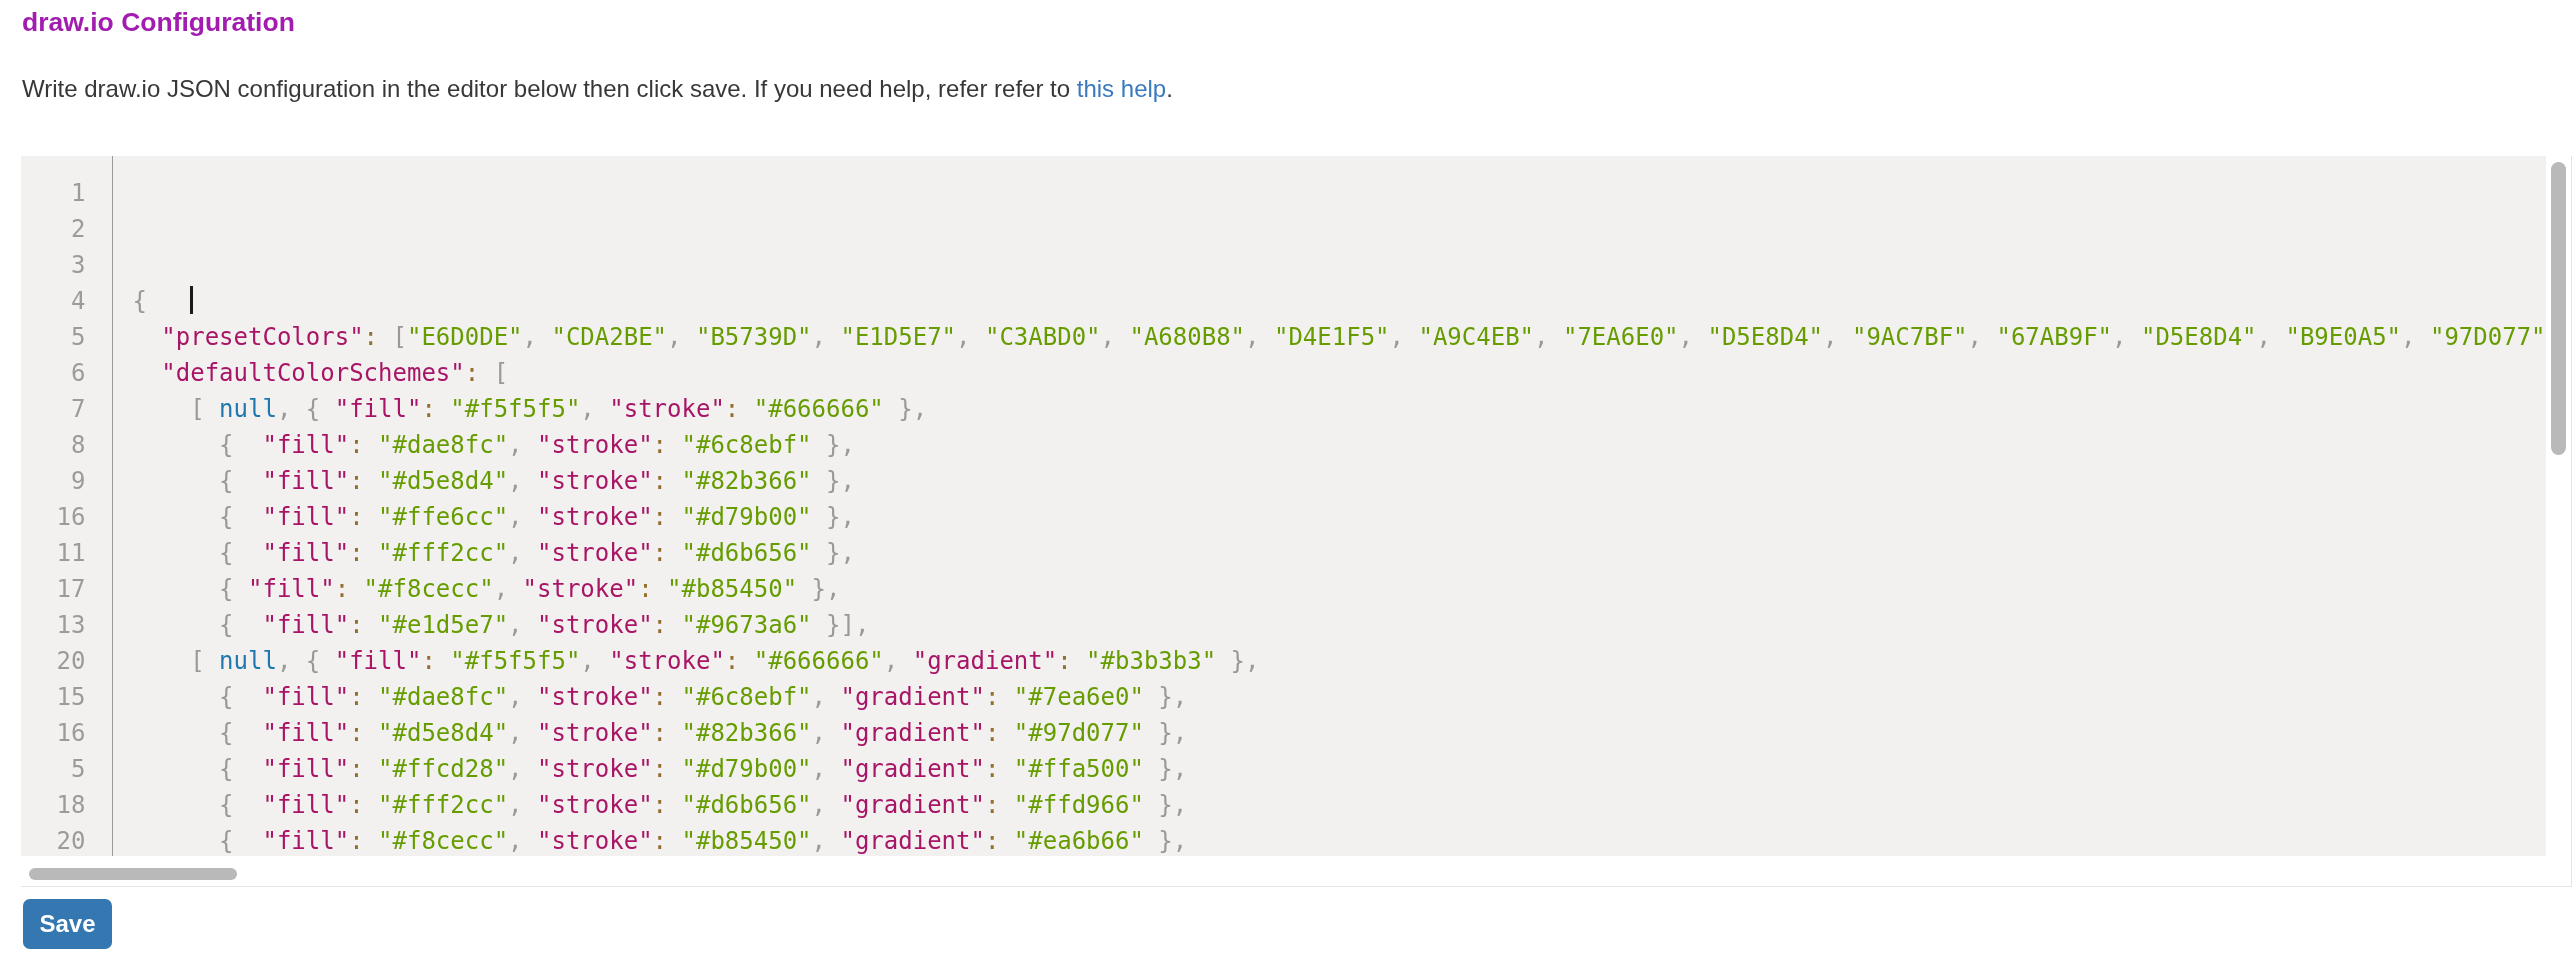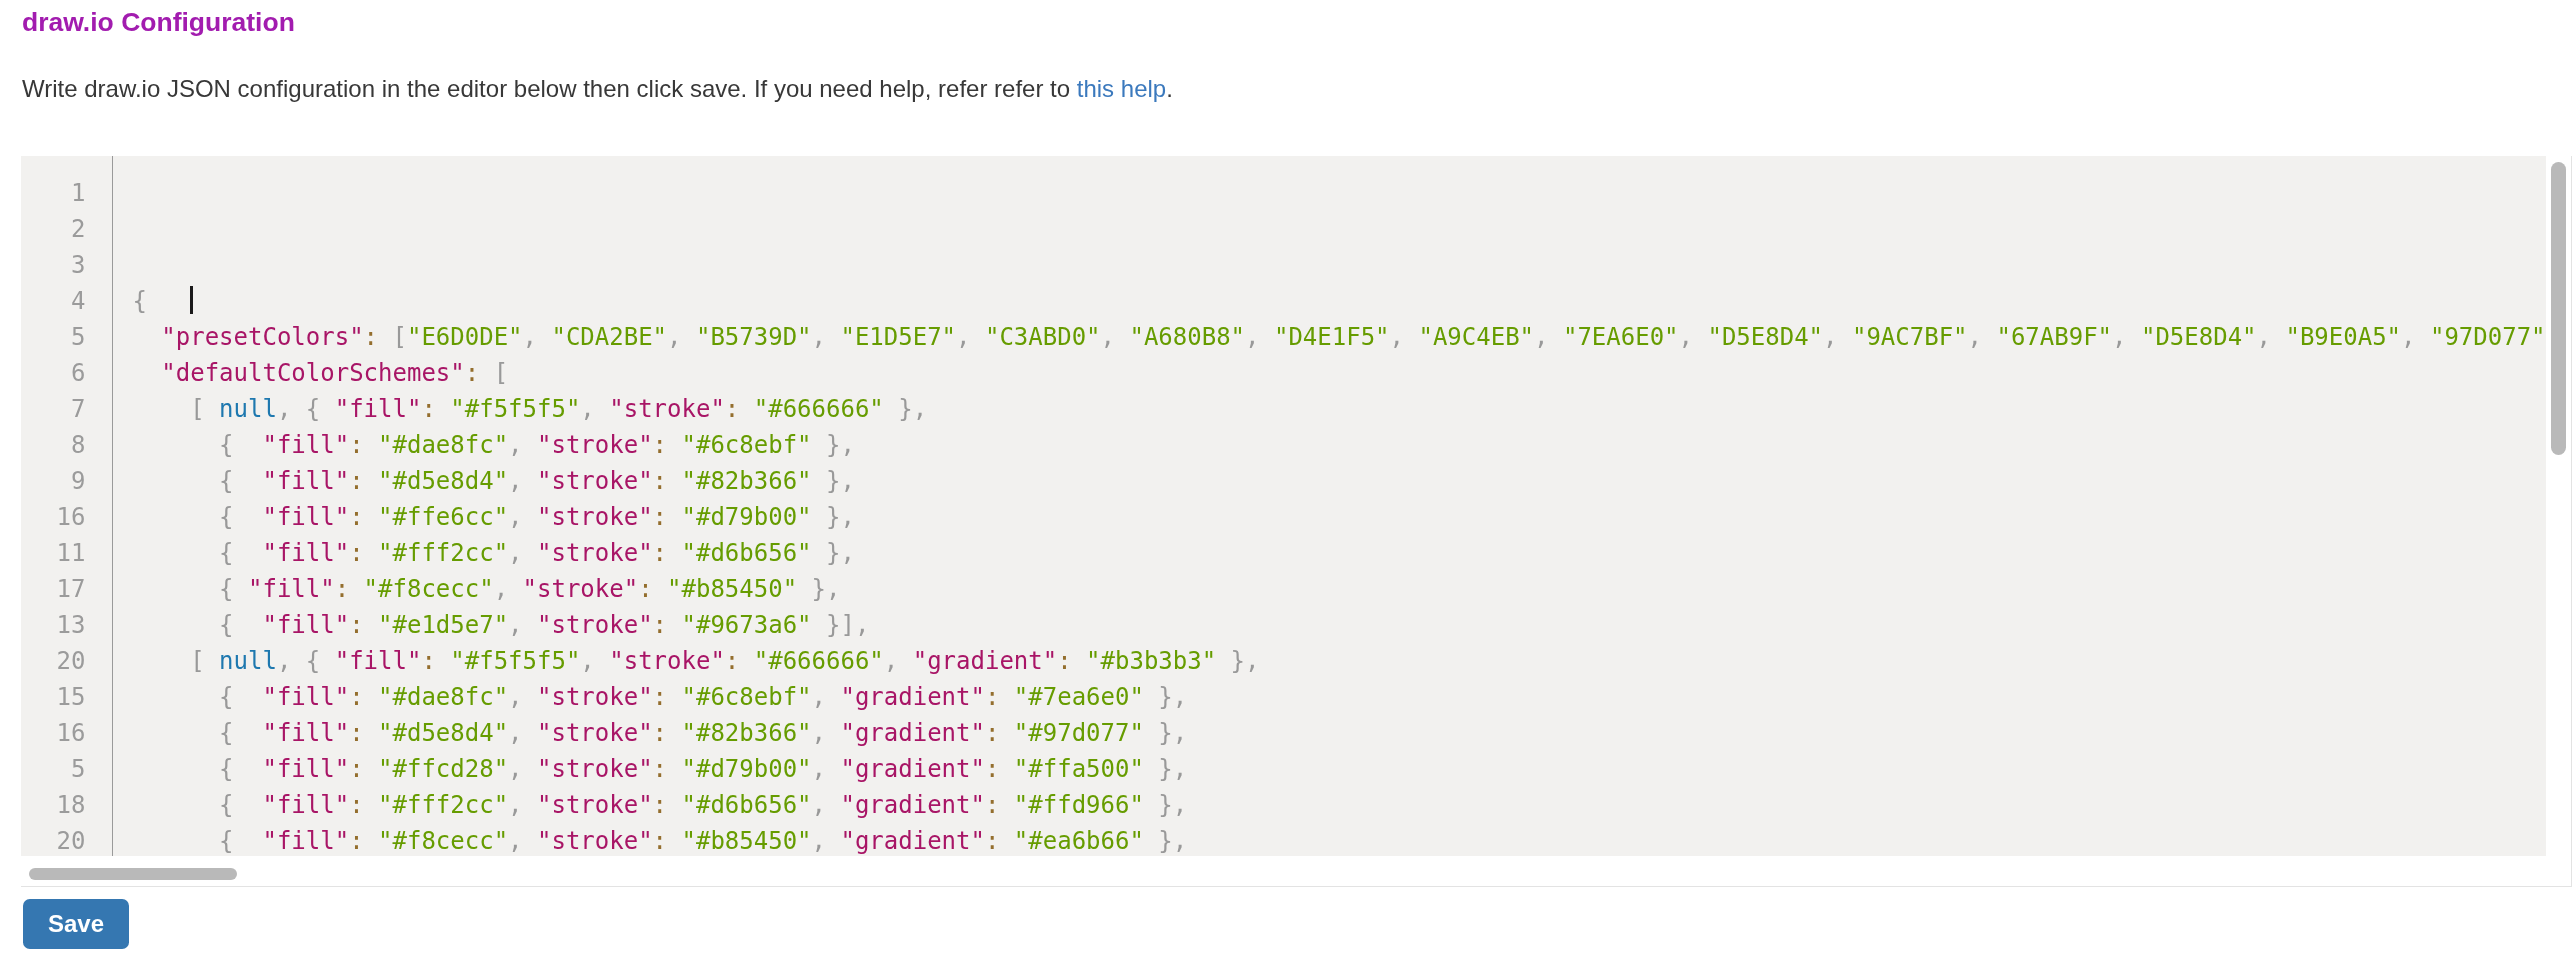--- a/index.html
+++ b/index.html
@@ -67,21 +67,21 @@
   }
   .htrack{
     position:absolute;left:0;right:25px;bottom:0;height:30px;background:#ffffff;
   }
   .hthumb{
     position:absolute;left:7.7px;top:12px;width:208px;height:12px;
     border-radius:6px;background:#b9b9b9;
   }
   
   .save-btn{
-    position:absolute;left:23px;top:899px;width:106px;height:50px;
+    position:absolute;left:23px;top:899px;width:89px;height:50px;
     background:var(--btn-color,#3577b1);color:#ffffff;
     border:none;border-radius:6.8px;
     font-family:"Liberation Sans", sans-serif;font-size:24px;font-weight:700;
     cursor:pointer;
   }
 </style>
 </head>
 <body>
 
 <h2 class="page-title">draw.io Configuration</h2>

